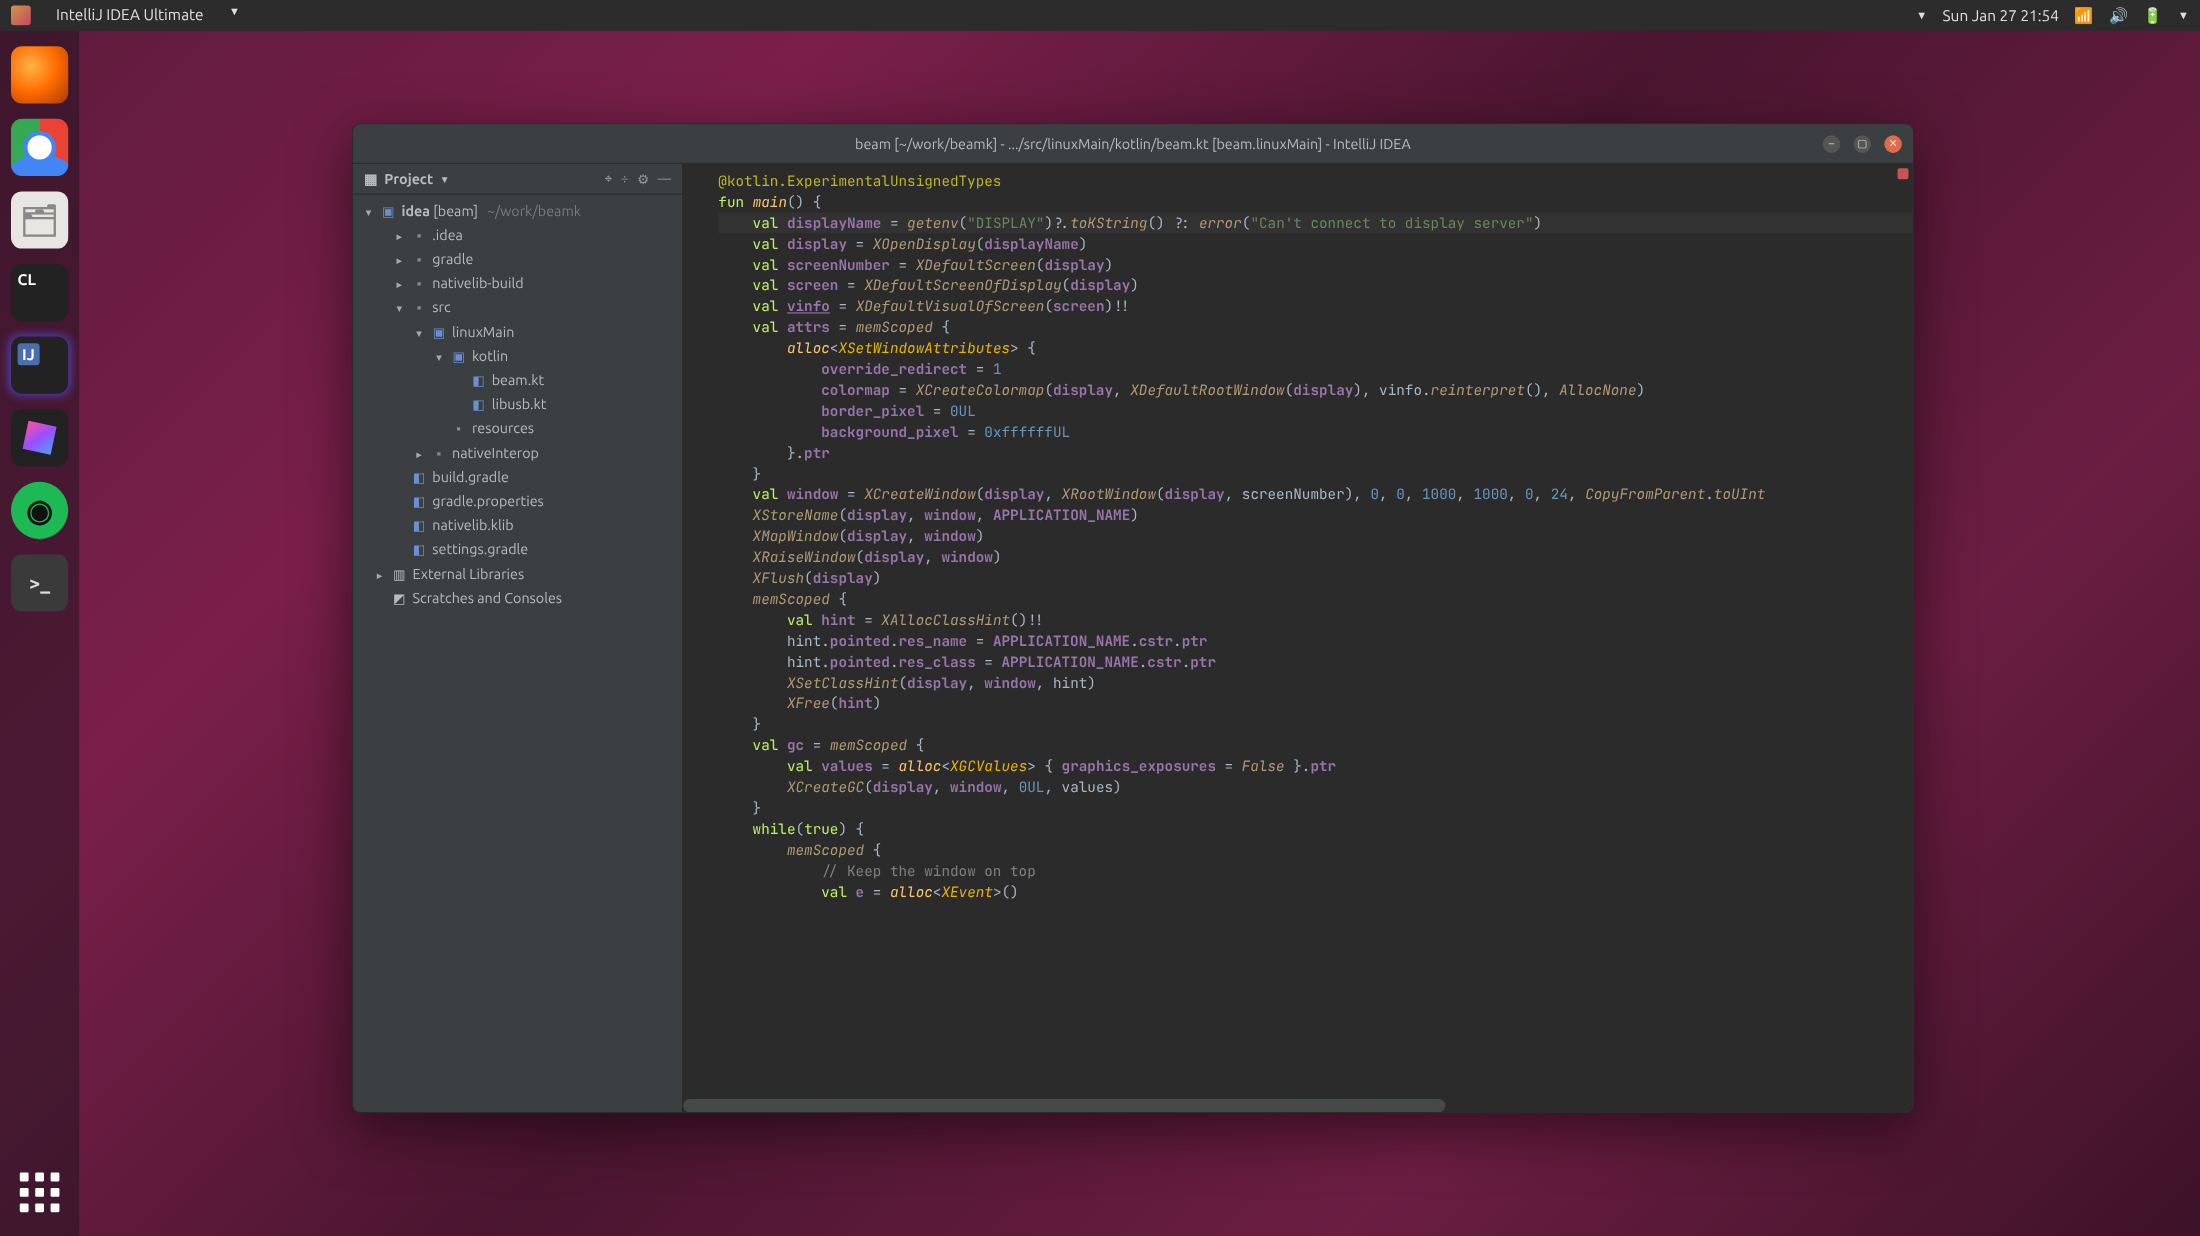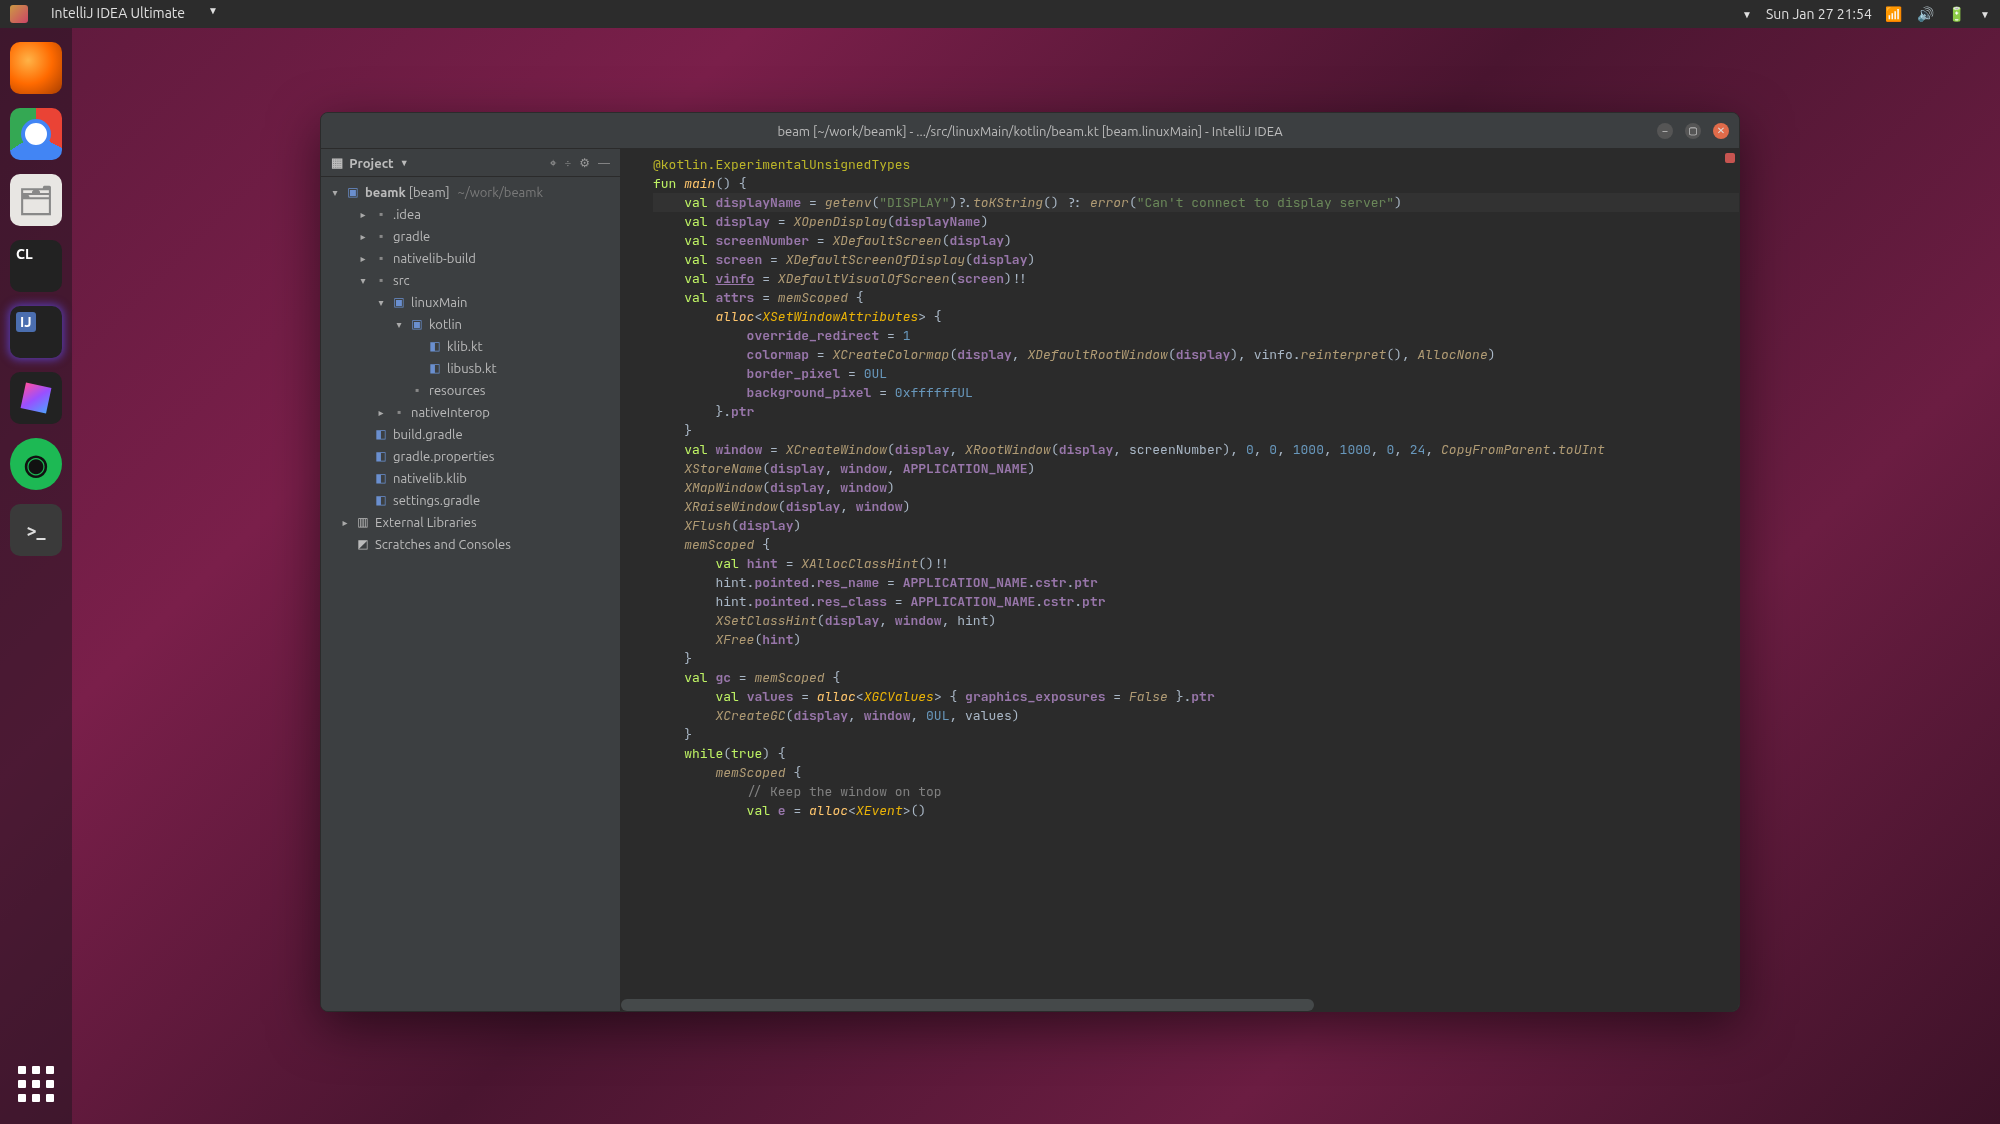--- a/index.html
+++ b/index.html
@@ -193,21 +193,21 @@
           <span>⌖</span>
           <span>÷</span>
           <span>⚙</span>
           <span>—</span>
         </span>
       </div>
       <div class="proj-tree">
         <div class="tree-row" style="padding-left:8px">
           <span class="chev">▾</span>
           <span class="ico module">▣</span>
-          <span class="node-label"><b>beamk</b> <span>[beam]</span></span>
+          <span class="node-label"><b>idea</b> <span>[beam]</span></span>
           <span class="node-path">~/work/beamk</span>
         </div>
         <div id="tree-rows">
             <div class="tree-row" style="padding-left: 36px;">
               <span class="chev">▸</span>
               <span class="ico folder">▪</span>
               <span class="node-label">.idea</span>
             </div>
             <div class="tree-row" style="padding-left: 36px;">
               <span class="chev">▸</span>
@@ -230,21 +230,21 @@
               <span class="node-label">linuxMain</span>
             </div>
             <div class="tree-row" style="padding-left: 72px;">
               <span class="chev">▾</span>
               <span class="ico module">▣</span>
               <span class="node-label">kotlin</span>
             </div>
             <div class="tree-row" style="padding-left: 90px;">
               <span class="chev"></span>
               <span class="ico file-k">◧</span>
-              <span class="node-label">klib.kt</span>
+              <span class="node-label">beam.kt</span>
             </div>
             <div class="tree-row" style="padding-left: 90px;">
               <span class="chev"></span>
               <span class="ico file-k">◧</span>
               <span class="node-label">libusb.kt</span>
             </div>
             <div class="tree-row" style="padding-left: 72px;">
               <span class="chev"></span>
               <span class="ico folder">▪</span>
               <span class="node-label">resources</span>

